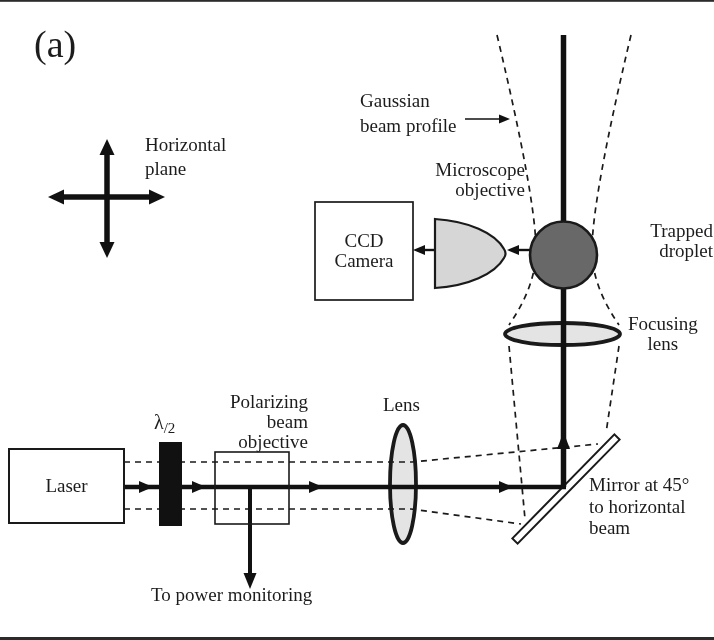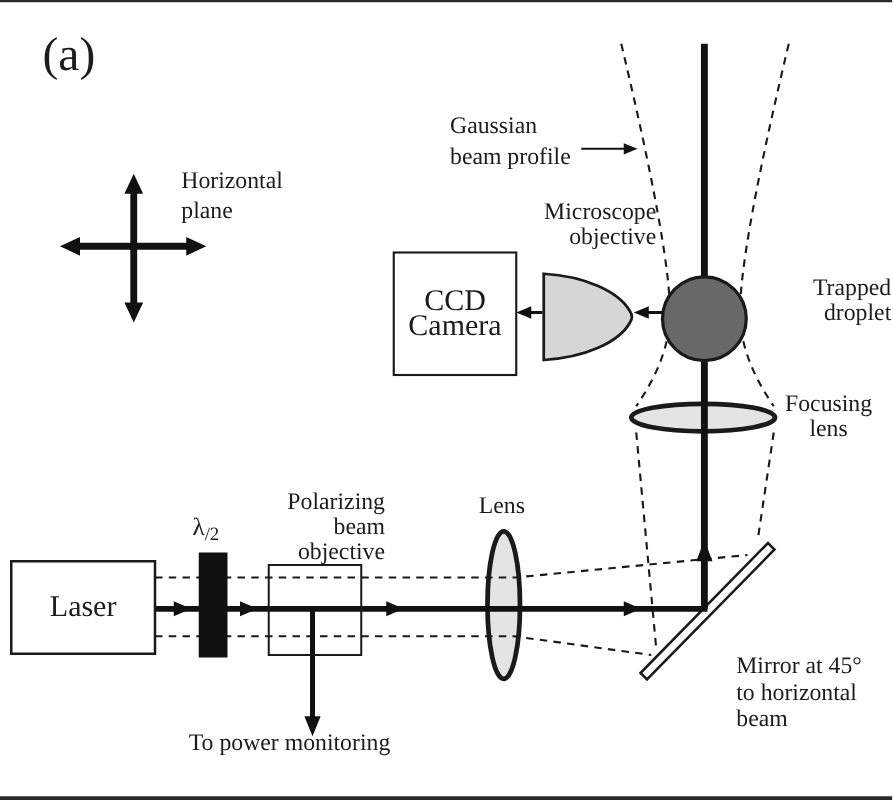--- a/index.html
+++ b/index.html
@@ -10,24 +10,24 @@
   #diagram-svg{position:absolute;left:0;top:0;}
   .lbl{
     position:absolute;white-space:pre-line;font-size:19px;line-height:21px;color:#1c1c1c;
   }
   .lbl.center{text-align:right;}
   .panel{font-size:38px;line-height:40px;}
   .lh24{line-height:24px;}
   .lh25{line-height:25px;}
   .lh20{line-height:20px;}
   .lh195{line-height:19.5px;}
-  .lh215{line-height:21.5px;margin-top:48px;}
+  .lh215{line-height:21.5px;}
   .boxlabel{
     position:absolute;display:flex;align-items:center;justify-content:center;
-    text-align:center;font-size:24px;line-height:20px;white-space:pre-line;
+    text-align:center;font-size:19px;line-height:20px;white-space:pre-line;
   }
   .hw-sub{font-size:15px;position:relative;top:4px;}
 </style>
 </head>
 <body>
 
 <div id="stage">
 
   <svg id="diagram-svg" width="714" height="640" viewBox="0 0 714 640">
 

